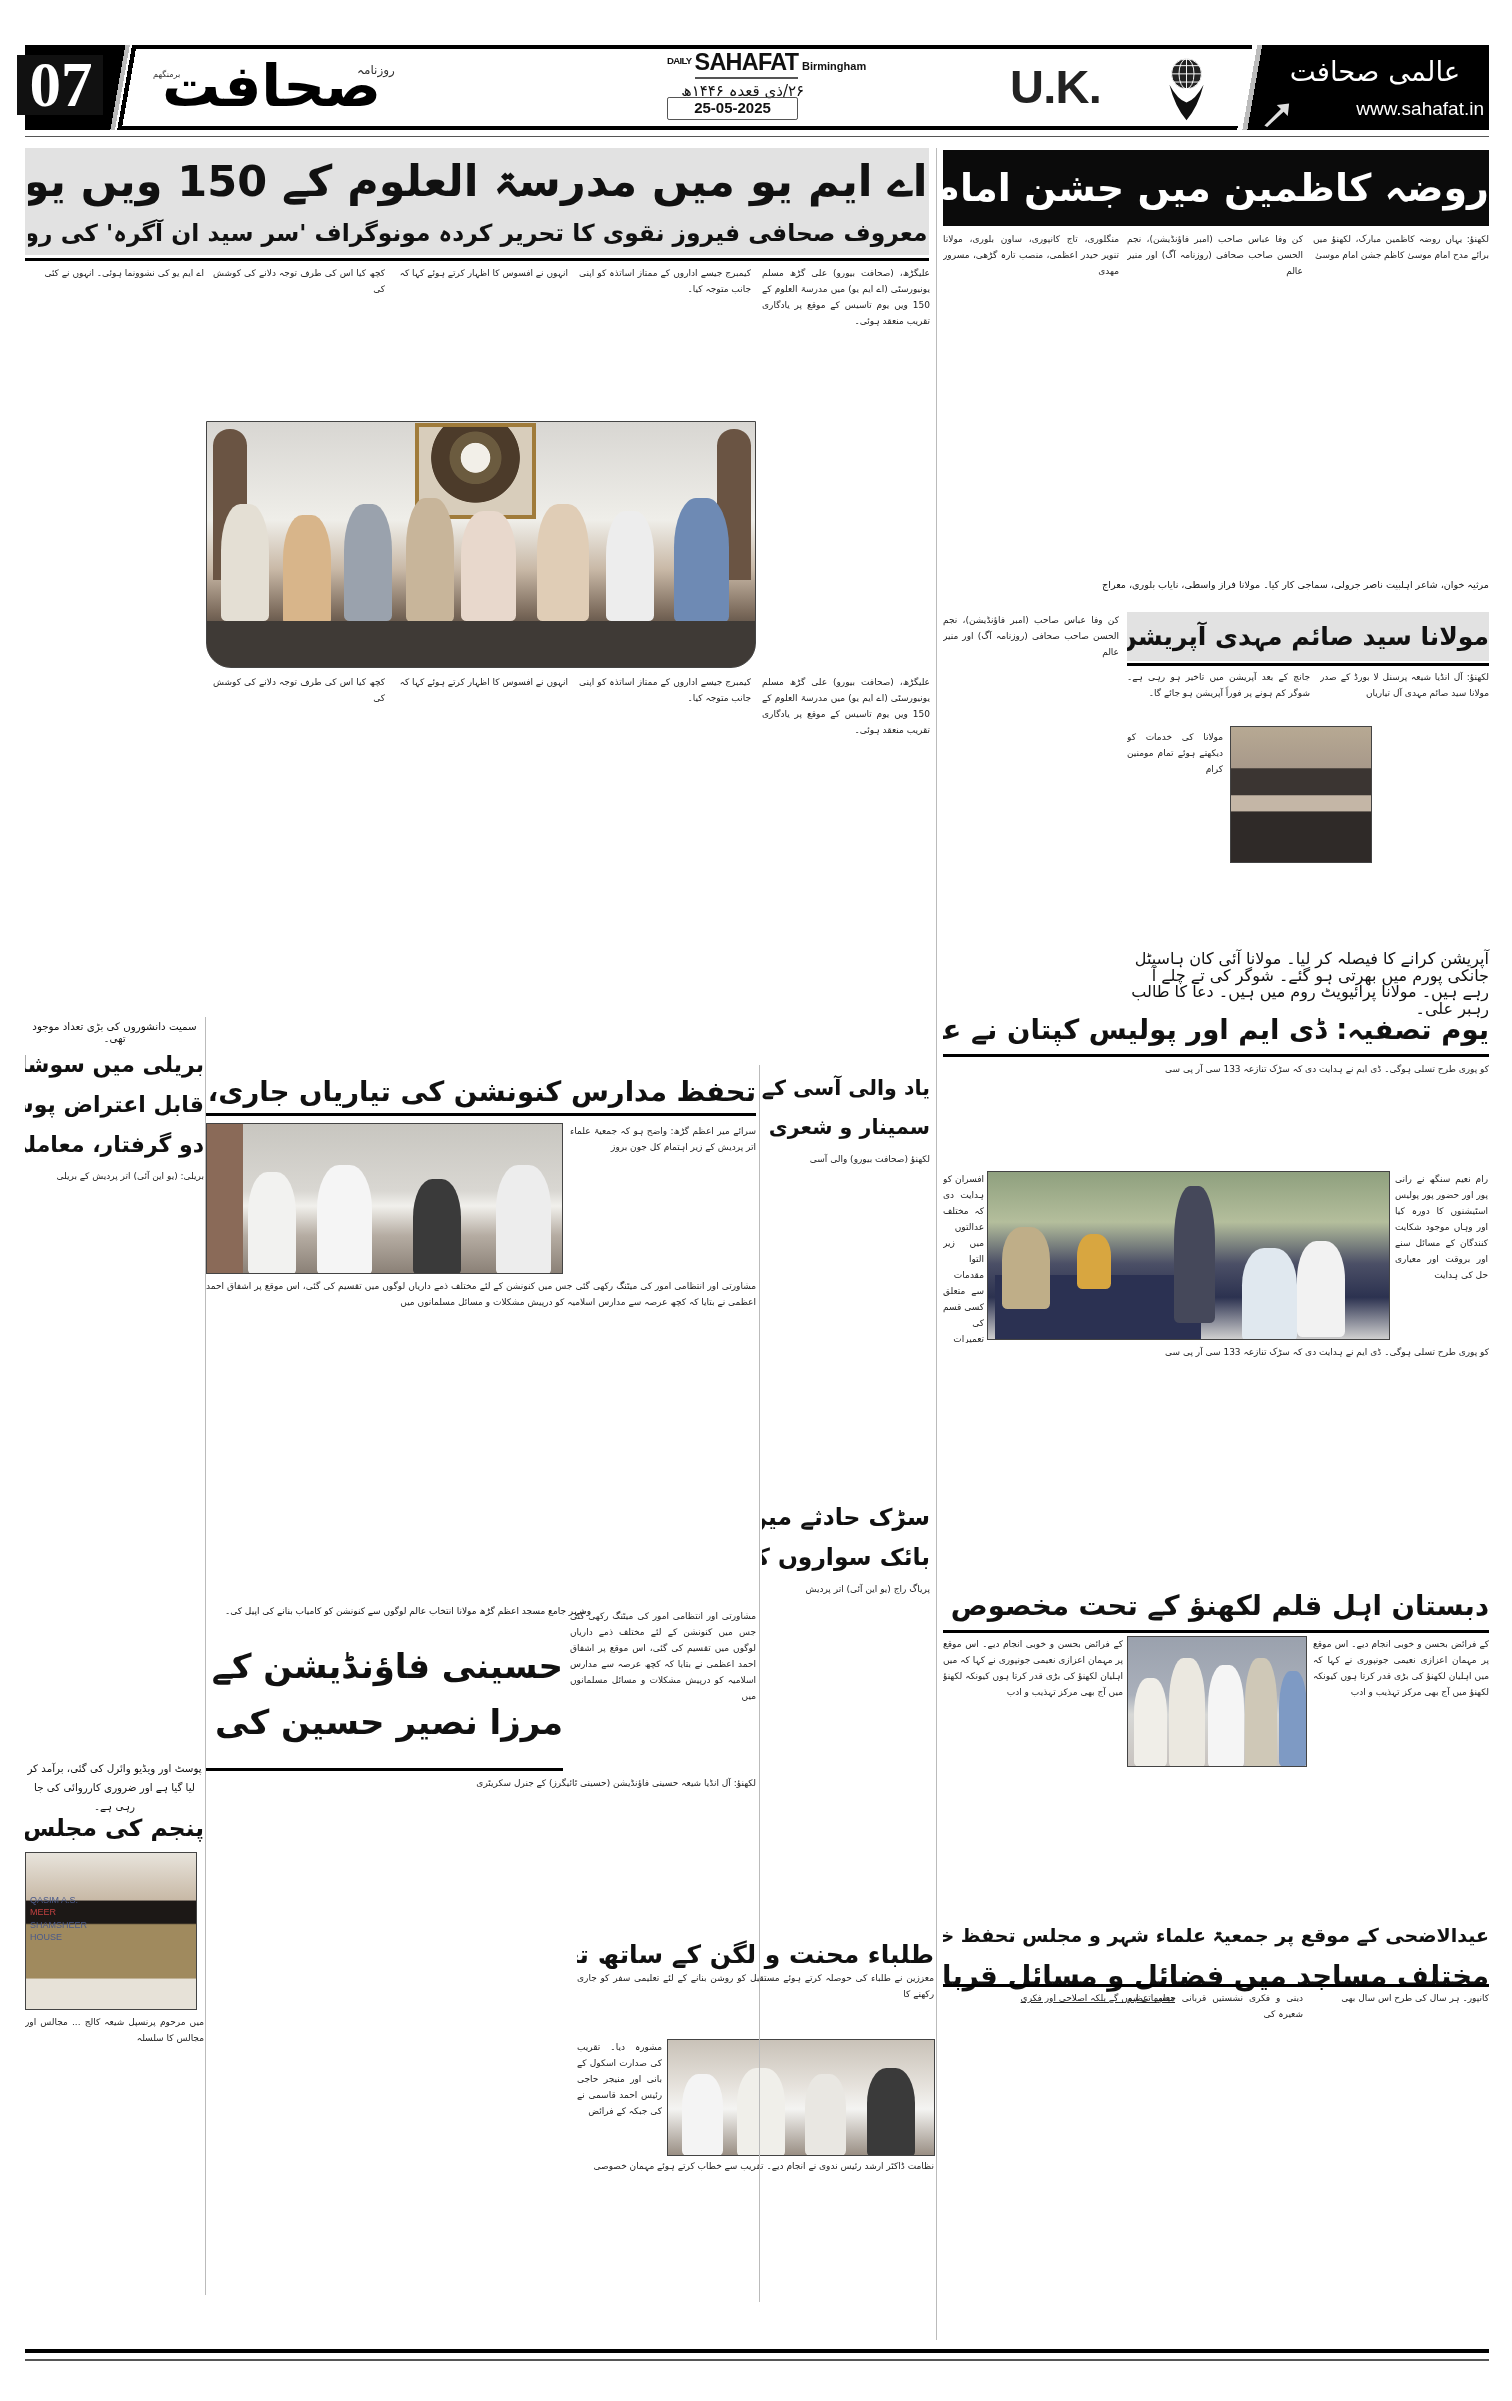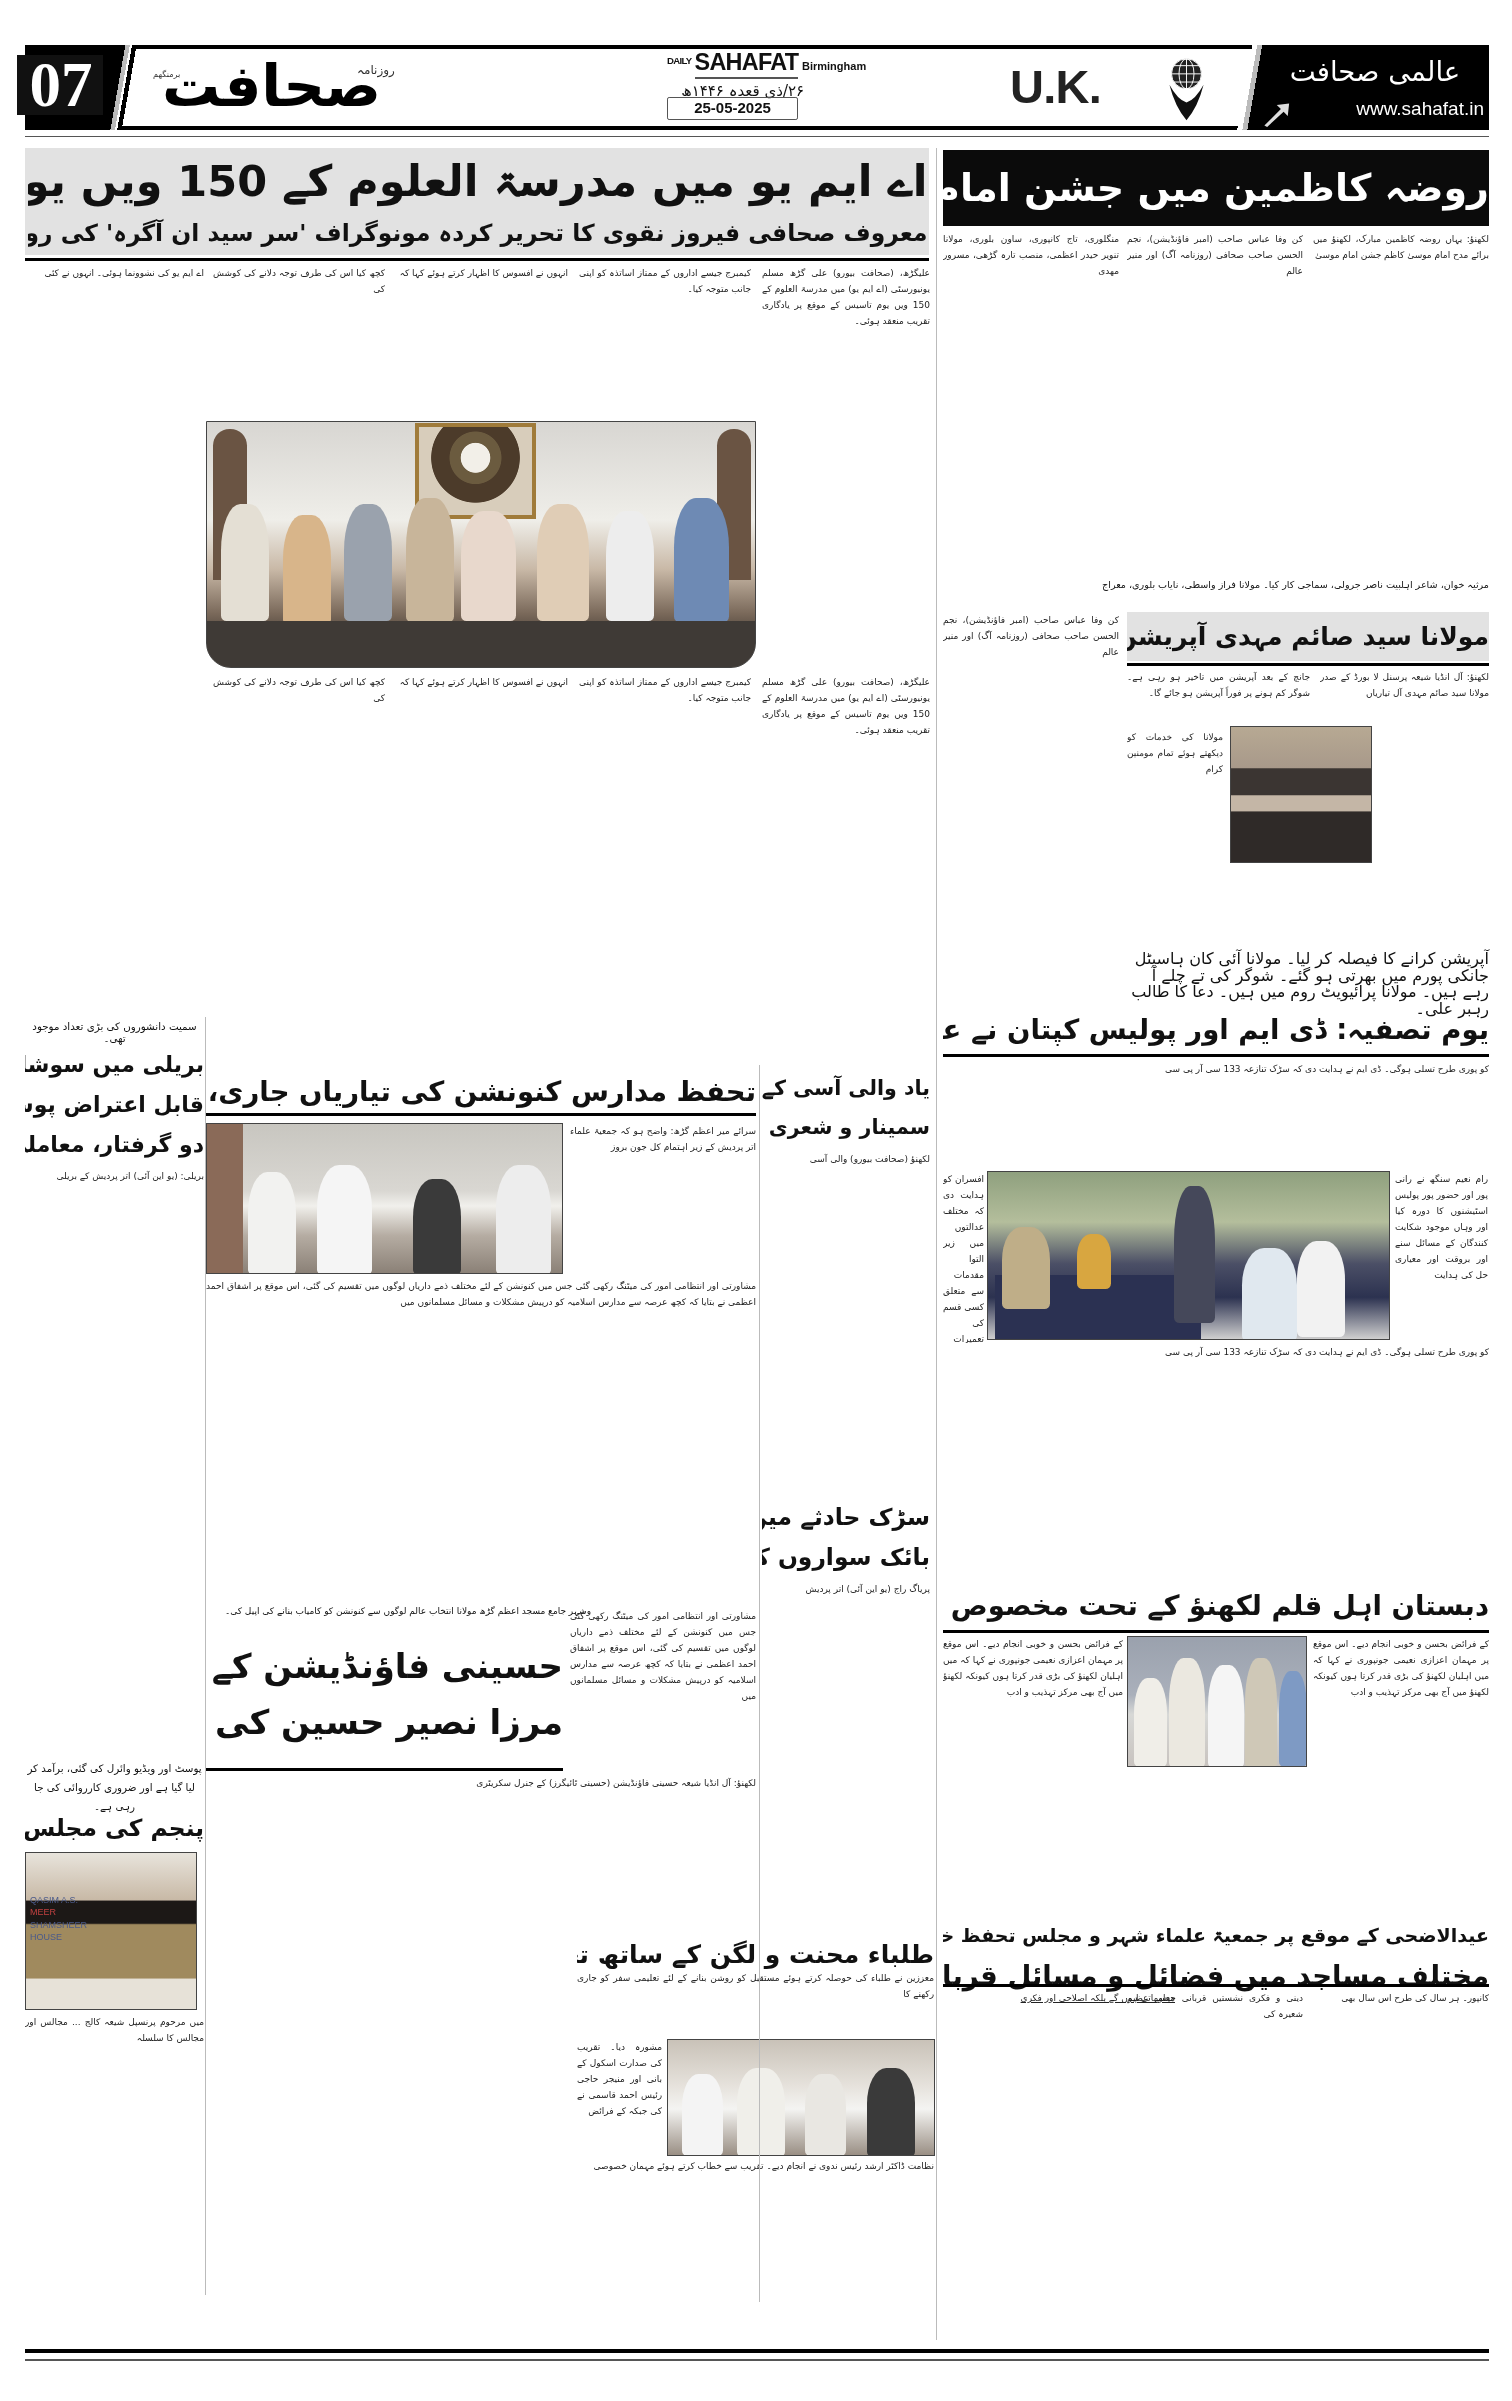--- a/index.html
+++ b/index.html
@@ -135,21 +135,21 @@
 <div class="abs body-col urdu" style="left:1313px;top:231px;width:176px;height:344px;">لکھنؤ: یہاں روضہ کاظمین مبارک، لکھنؤ میں برائے مدح امام موسیٰ کاظم جشن امام موسیٰ</div>
 <div class="abs body-col urdu" style="left:1127px;top:231px;width:176px;height:344px;">کن وفا عباس صاحب (امبر فاؤنڈیشن)، نجم الحسن صاحب صحافی (روزنامہ آگ) اور منیر عالم</div>
 <div class="abs body-col urdu" style="left:943px;top:231px;width:176px;height:344px;">منگلوری، تاج کانپوری، ساون بلوری، مولانا تنویر حیدر اعظمی، منصب تارہ گڑھی، مسرور مهدی</div>
 <div class="abs urdu" style="left:943px;top:579px;width:546px;font-size:9.6px;">مرثیہ خوان، شاعر اہلبیت ناصر جرولی، سماجی کار کیا۔ مولانا فراز واسطی، نایاب بلوری، معراج</div>
 
 <div class="abs hl-gray headline urdu" style="left:1127px;top:612px;width:362px;height:49px;font-size:25px;line-height:49px;">مولانا سید صائم مہدی آپریشن کیلئے ہاسپٹل میں داخل</div>
 <div class="abs rule-thick" style="left:1127px;top:663px;width:362px;height:2.7px;"></div>
 <div class="abs body-col urdu" style="left:1320px;top:669px;width:169px;height:275px;">لکھنؤ: آل انڈیا شیعہ پرسنل لا بورڈ کے صدر مولانا سید صائم مہدی آل تیاریاں</div>
 <div class="abs body-col urdu" style="left:1127px;top:669px;width:183px;height:55px;">جانچ کے بعد آپریشن میں تاخیر ہو رہی ہے۔ شوگر کم ہونے پر فوراً آپریشن ہو جائے گا۔</div>
 <div class="abs photo ph-maulana" style="left:1230px;top:726px;width:142px;height:137px;"></div>
-<div class="abs body-col urdu" style="left:1127px;top:729px;width:96px;height:213px;font-family:Liberation Serif, serif;">مولانا کی خدمات کو دیکھتے ہوئے تمام مومنین کرام</div>
+<div class="abs body-col urdu" style="left:1127px;top:729px;width:96px;height:213px;">مولانا کی خدمات کو دیکھتے ہوئے تمام مومنین کرام</div>
 <div class="abs urdu" style="left:1127px;top:951px;width:362px;font-size:16px;line-height:16.5px;">آپریشن کرانے کا فیصلہ کر لیا۔ مولانا آئی کان ہاسپٹل جانکی پورم میں بھرتی ہو گئے۔ شوگر کی تے چلے آ رہے ہیں۔ مولانا پرائیویٹ روم میں ہیں۔ دعا کا طالب رہبر علی۔</div>
 
 <div class="abs body-col urdu" style="left:943px;top:612px;width:176px;height:357px;">کن وفا عباس صاحب (امبر فاؤنڈیشن)، نجم الحسن صاحب صحافی (روزنامہ آگ) اور منیر عالم</div>
 
 <div class="abs headline urdu" style="left:943px;top:1005px;width:546px;height:48px;font-size:27.5px;line-height:48px;">یوم تصفیہ: ڈی ایم اور پولیس کپتان نے عوام کے مسائل سنے</div>
 <div class="abs rule-thick" style="left:943px;top:1054px;width:546px;height:2.7px;"></div>
 <div class="abs body-col urdu" style="left:943px;top:1061px;width:546px;height:107px;">کو پوری طرح تسلی ہوگی۔ ڈی ایم نے ہدایت دی کہ سڑک تنازعہ 133 سی آر پی سی</div>
 <div class="abs body-col urdu" style="left:1395px;top:1171px;width:93px;height:172px;">رام نعیم سنگھ نے رانی پور اور حضور پور پولیس اسٹیشنوں کا دورہ کیا اور وہاں موجود شکایت کنندگان کے مسائل سنے اور بروقت اور معیاری حل کی ہدایت</div>
 <div class="abs photo ph-police" style="left:987px;top:1171px;width:403px;height:169px;">
   <div class="abs" style="left:6.9px;top:103px;width:206px;height:66px;background:#2b3152;"></div>

